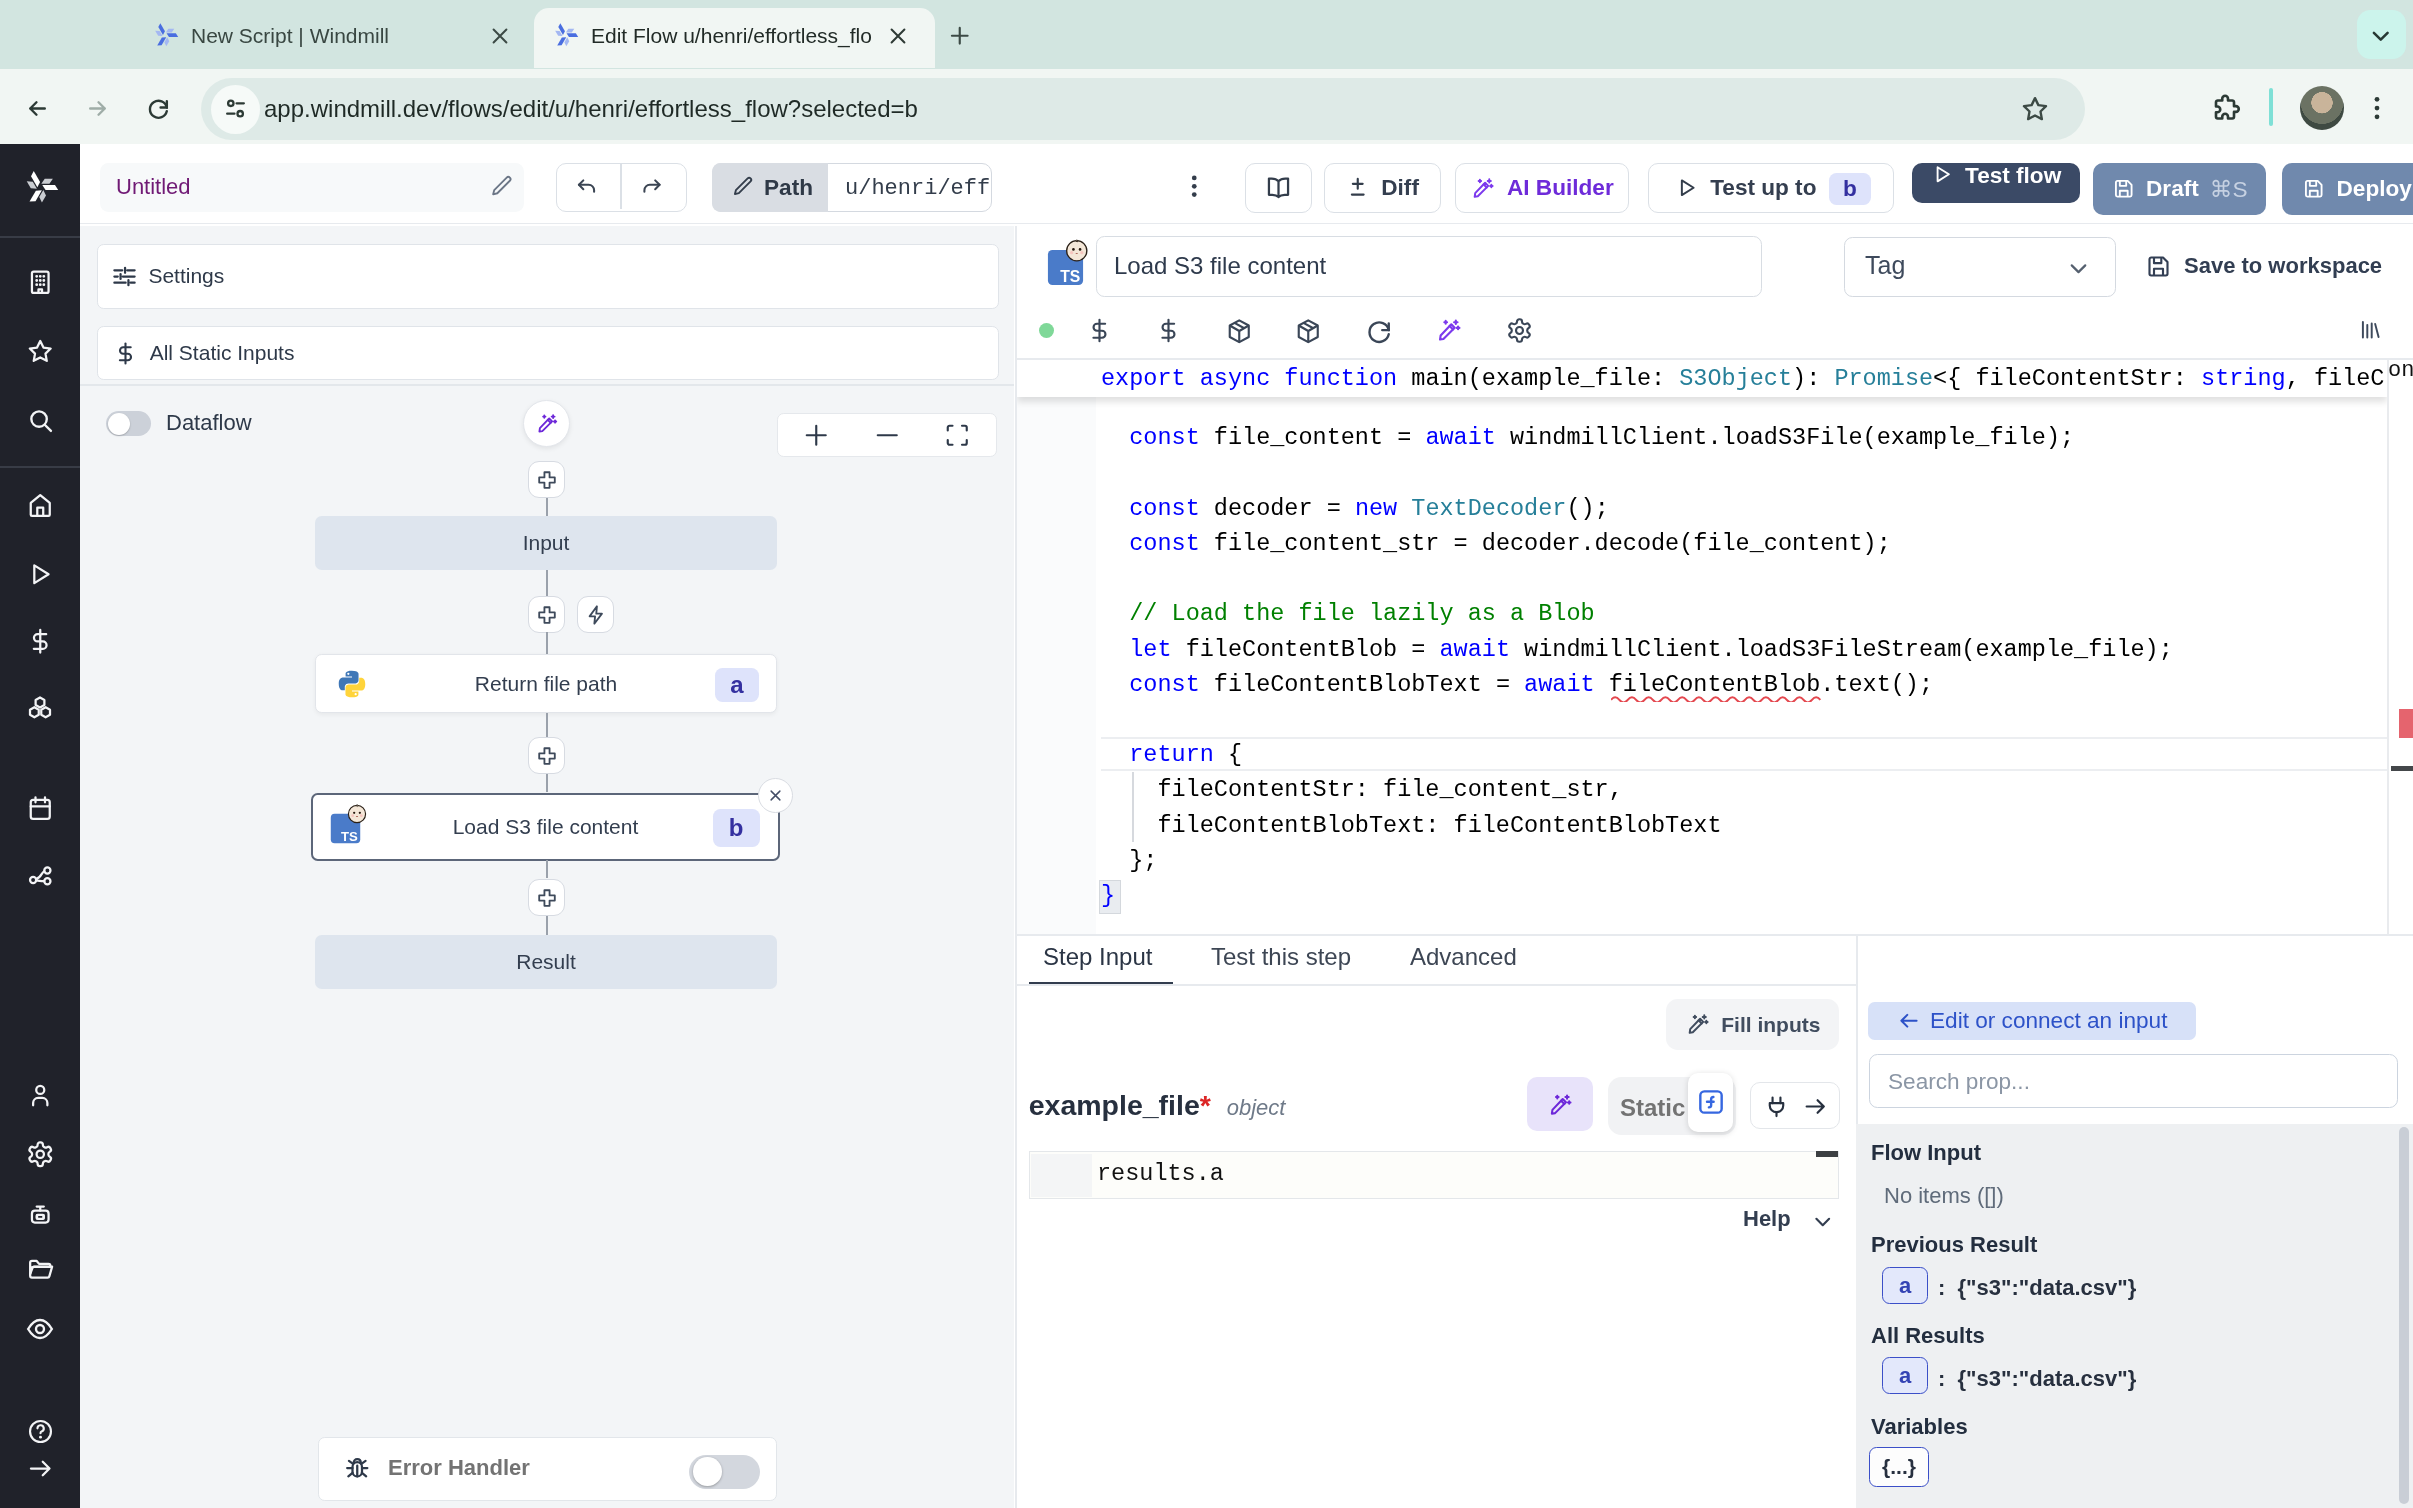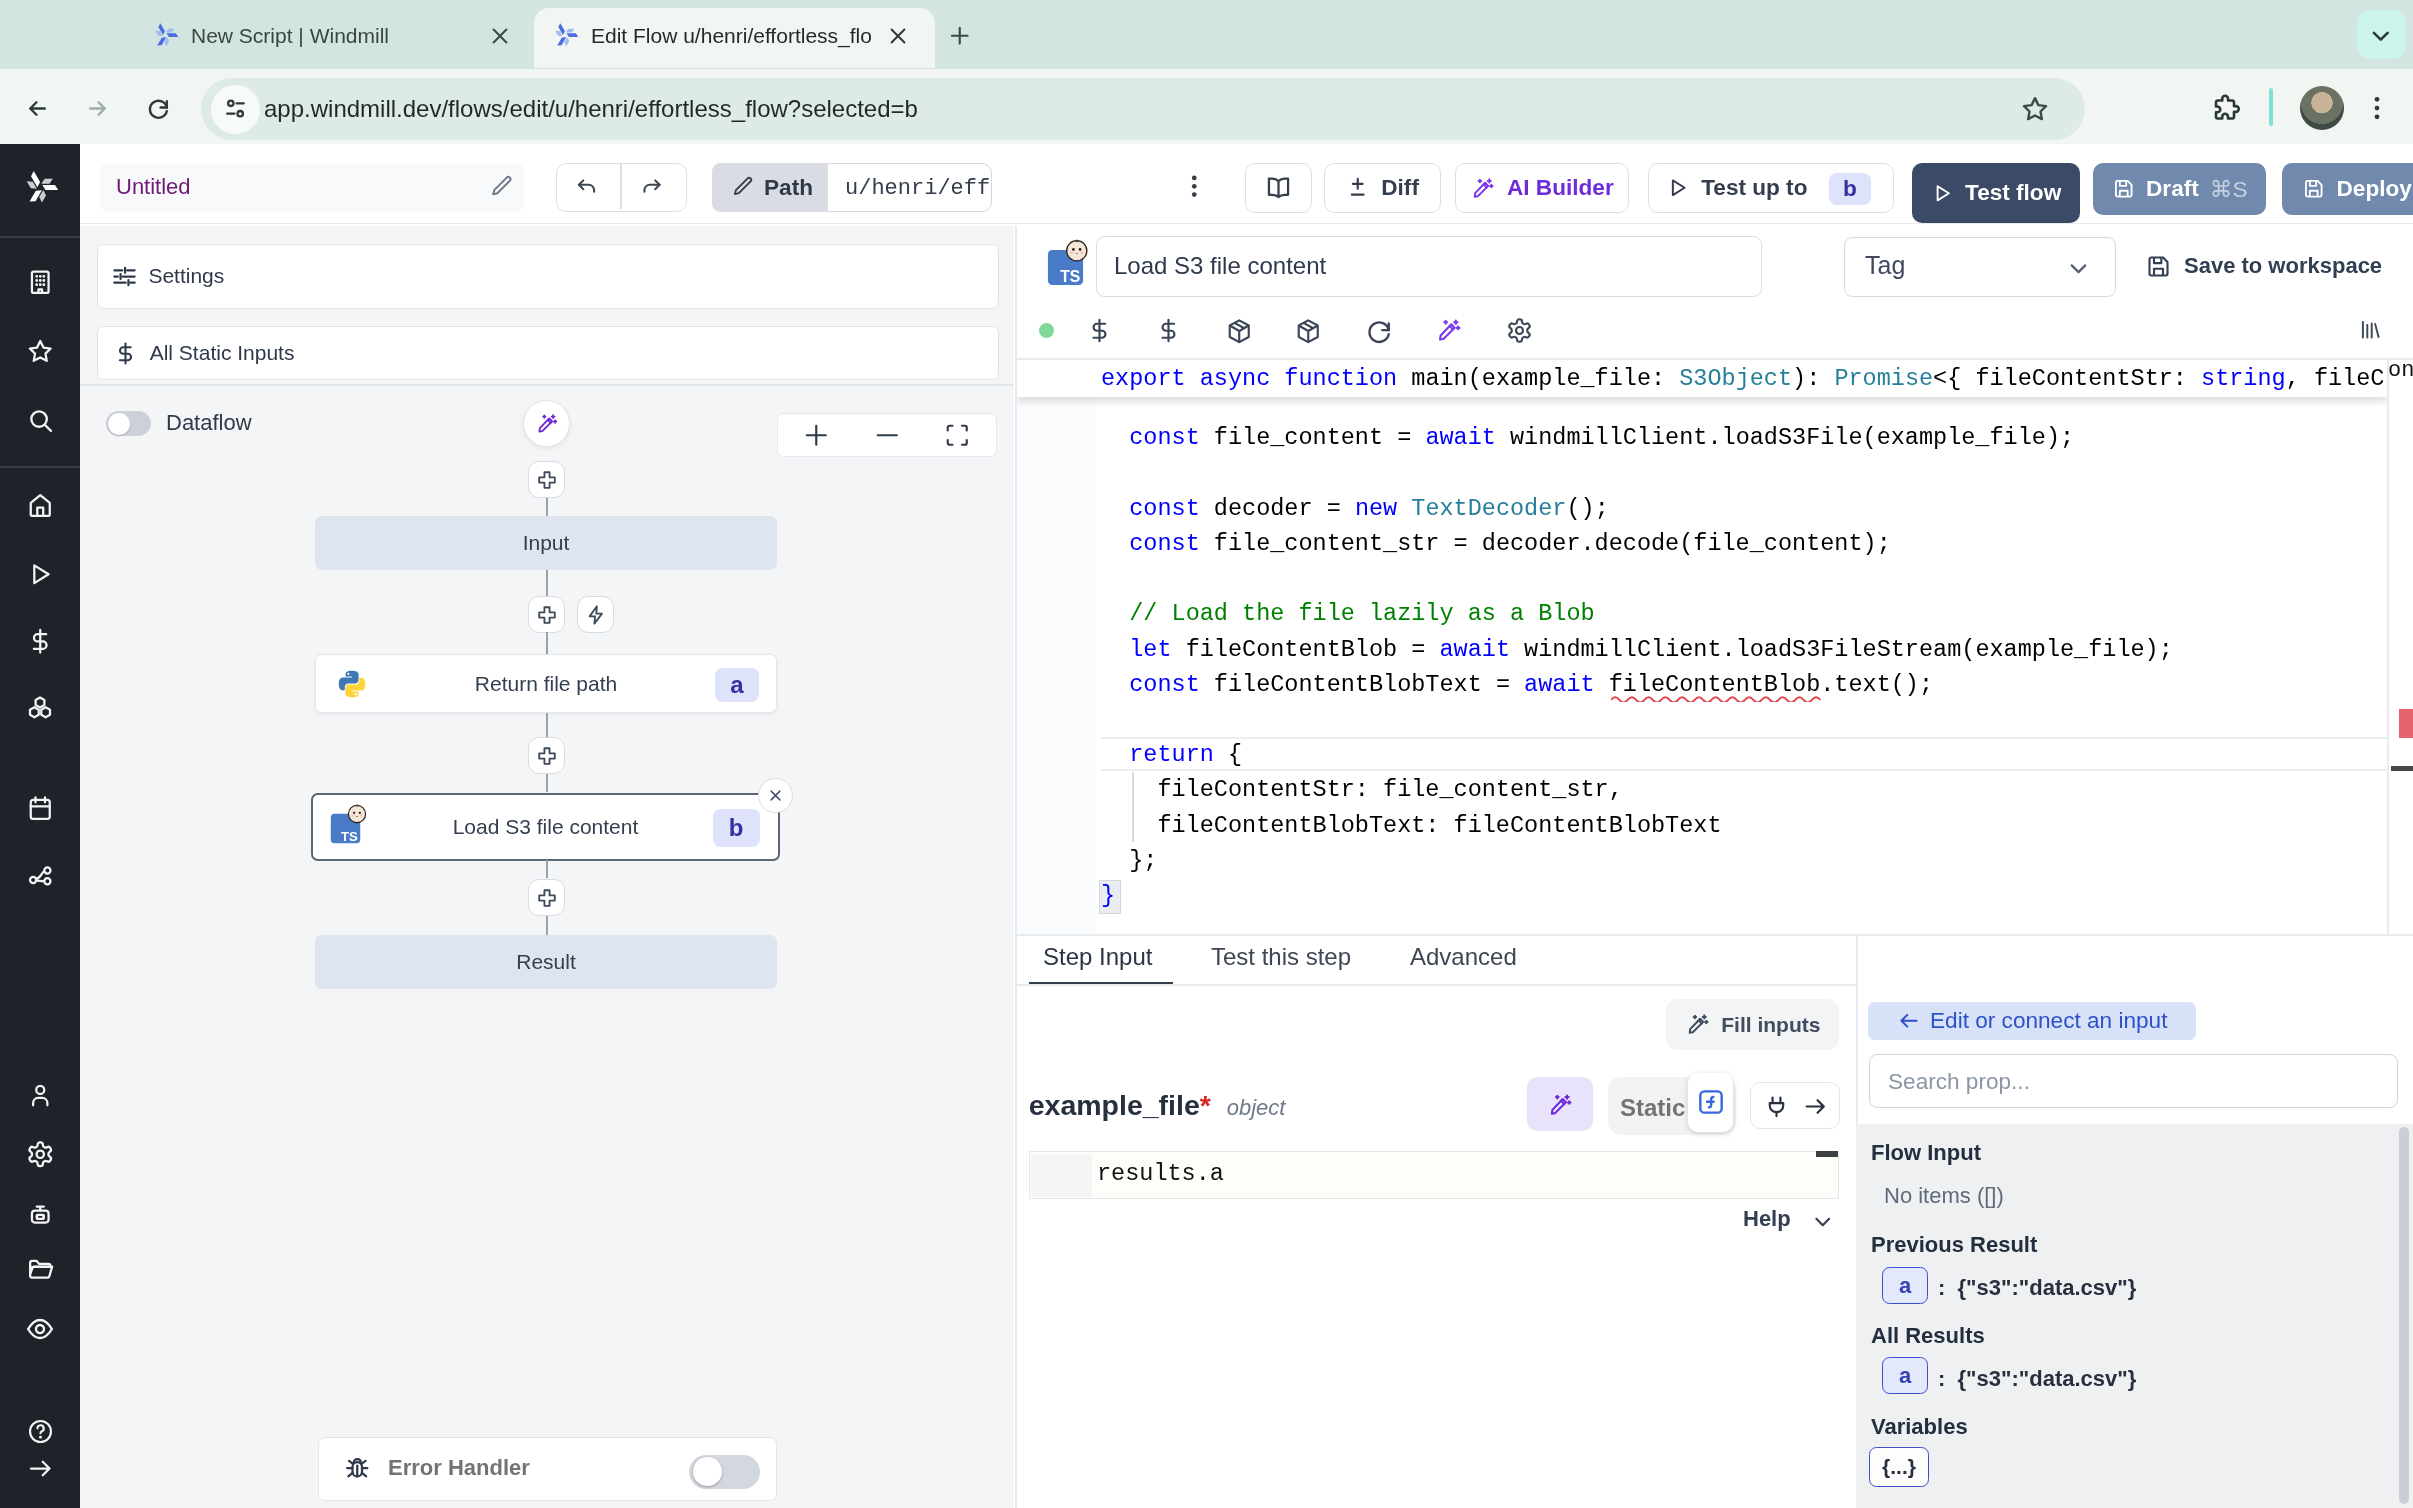--- a/index.html
+++ b/index.html
@@ -264,29 +264,29 @@
 <svg width="25" height="25" viewBox="0 0 24 24" fill="none" stroke="#7c3aed" stroke-width="1.9" stroke-linecap="round" stroke-linejoin="round">
       <path d="M14.5 6.5 L17.5 9.5 L7.5 19.5 L4.5 20 L5 16.5 Z"></path>
       <path d="M13 8 L16 11"></path>
       <path d="M18.5 3.2 v3 M17 4.7 h3"></path>
       <path d="M20.5 8.5 v2.4 M19.3 9.7 h2.4"></path>
       <path d="M9.5 3.5 v2.4 M8.3 4.7 h2.4"></path>
     </svg>
     <span>AI Builder</span>
   </div>
 
-<div class="btn" style="left:1648px;top:163px;width:246px;height:50px;justify-content:flex-start;padding-left:17px">
+<div class="btn" style="left:1648px;top:163px;width:246px;height:50px;justify-content:flex-start;padding-left:26px">
 <svg width="23.5" height="23.5" viewBox="0 0 24 24" fill="none" stroke="#333d4b" stroke-width="2" stroke-linejoin="round">
       <path d="M7 4.5 L19 12 L7 19.5 Z"></path>
     </svg>
     <span>Test up to</span>
   </div>
 <div class="badge" style="left:1829px;top:173px;width:42px;height:32px;font-size:22.6px">b</div>
 
-<div class="abs" style="left:1912px;top:163px;width:168px;height:60px;background:#3b4a66;border-radius:10px;display:flex;align-items:center;justify-content:center;gap:11.7px;color:#fff;font-weight:bold;font-size:22.6px">
+<div class="abs" style="left:1912px;top:163px;width:168px;height:40px;background:#3b4a66;border-radius:10px;display:flex;align-items:flex-start;justify-content:center;gap:11.7px;color:#fff;font-weight:bold;font-size:22.6px">
 <svg width="22.6" height="22.6" viewBox="0 0 24 24" fill="none" stroke="#fff" stroke-width="2" stroke-linejoin="round">
       <path d="M7 4.5 L19 12 L7 19.5 Z"></path>
     </svg>
     <span>Test flow</span>
   </div>
 
 <div class="abs" style="left:2093px;top:163px;width:173px;height:52px;background:#7089ad;border-radius:10px;display:flex;align-items:center;justify-content:center;gap:11px;color:#fff;font-weight:bold;font-size:22.6px">
 <svg width="23.5" height="23.5" viewBox="0 0 24 24" fill="none" stroke="#fff" stroke-width="1.9" stroke-linejoin="round">
       <path d="M4 5.5 A1.5 1.5 0 0 1 5.5 4 H16 L20 8 V18.5 A1.5 1.5 0 0 1 18.5 20 H5.5 A1.5 1.5 0 0 1 4 18.5 Z"></path>
       <path d="M8 4 V9 H14.5 V4"></path>

